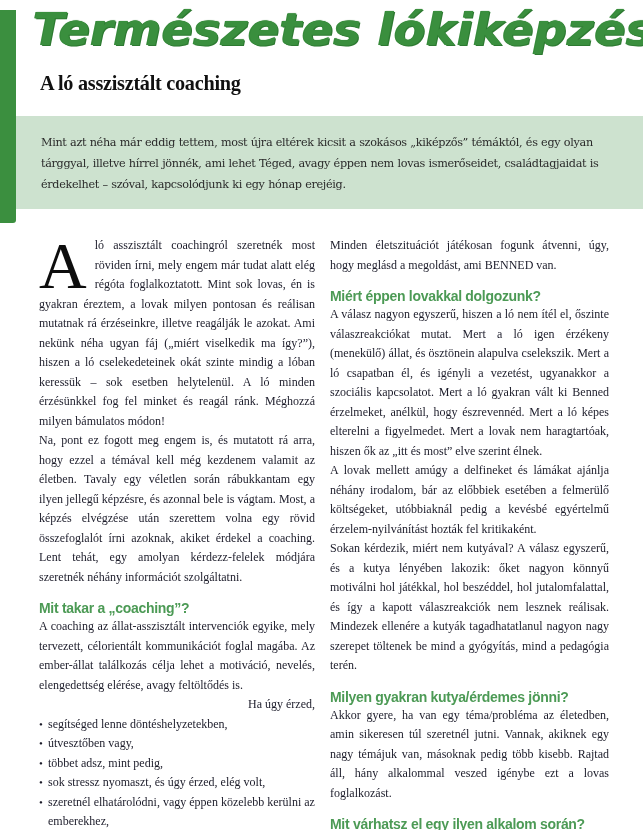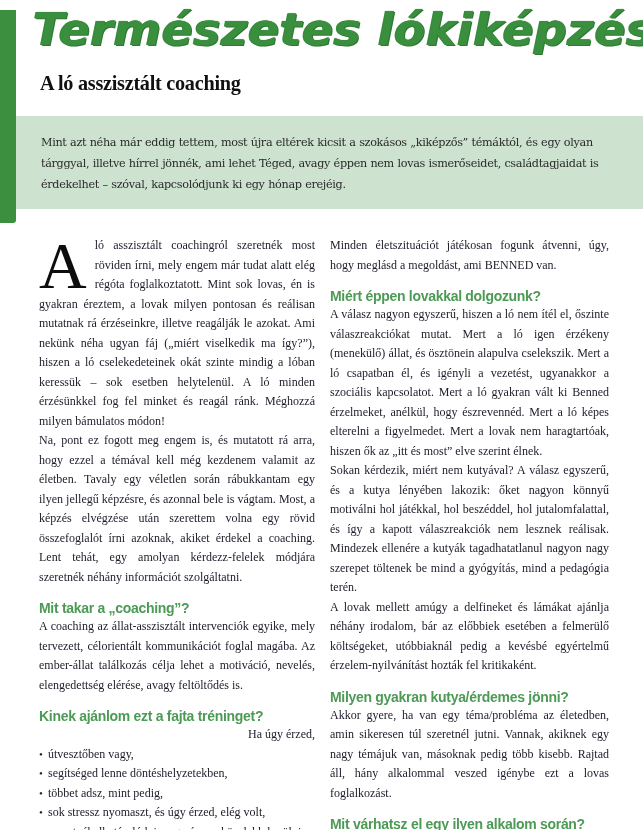--- a/index.html
+++ b/index.html
@@ -113,39 +113,38 @@
     <p class="lead-text">Mint azt néha már eddig tettem, most újra eltérek kicsit a szokásos „kiképzős” témáktól, és egy olyan tárggyal, illetve hírrel jönnék, ami lehet Téged, avagy éppen nem lovas ismerőseidet, családtagjaidat is érdekelhet – szóval, kapcsolódjunk ki egy hónap erejéig.</p>
   </div>
 
   <div class="col col-left">
     <p><span class="dropcap">A</span><span>ló asszisztált coachingról szeretnék most röviden írni, mely engem már tudat alatt elég régóta foglalkoztatott. Mint sok lovas, én is gyakran éreztem, a lovak milyen pontosan és reálisan mutatnak rá érzéseinkre, illetve reagálják le azokat. Ami nekünk néha ugyan fáj („miért viselkedik ma így?”), hiszen a ló cselekedeteinek okát szinte mindig a lóban keressük – sok esetben helytelenül. A ló minden érzésünkkel fog fel minket és reagál ránk. Méghozzá milyen bámulatos módon!</span></p>
     <p>Na, pont ez fogott meg engem is, és mutatott rá arra, hogy ezzel a témával kell még kezdenem valamit az életben. Tavaly egy véletlen során rábukkantam egy ilyen jellegű képzésre, és azonnal bele is vágtam. Most, a képzés elvégzése után szerettem volna egy rövid összefoglalót írni azoknak, akiket érdekel a coaching. Lent tehát, egy amolyan kérdezz-felelek módjára szeretnék néhány információt szolgáltatni.</p>
 
     <div class="h">Mit takar a „coaching”?</div>
     <p>A coaching az állat-asszisztált intervenciók egyike, mely tervezett, célorientált kommunikációt foglal magába. Az ember-állat találkozás célja lehet a motiváció, nevelés, elengedettség elérése, avagy feltöltődés is.</p>
 
-    <div class="h">Kinek ajánlom ezt a fajta tréninget?</div>
     <p class="bold-line">Ha úgy érzed,</p>
     <ul class="bullets">
+      <li>segítséged lenne döntéshelyzetekben,</li>
       <li>útvesztőben vagy,</li>
-      <li>segítséged lenne döntéshelyzetekben,</li>
       <li>többet adsz, mint pedig,</li>
       <li>sok stressz nyomaszt, és úgy érzed, elég volt,</li>
       <li>szeretnél elhatárolódni, vagy éppen közelebb kerülni az emberekhez,</li>
 
     </ul>
   </div>
 
   <div class="col col-right">
     <p>Minden életszituációt játékosan fogunk átvenni, úgy, hogy meglásd a megoldást, ami BENNED van.</p>
 
     <div class="h">Miért éppen lovakkal dolgozunk?</div>
     <p>A válasz nagyon egyszerű, hiszen a ló nem ítél el, őszinte válaszreakciókat mutat. Mert a ló igen érzékeny (menekülő) állat, és ösztönein alapulva cselekszik. Mert a ló csapatban él, és igényli a vezetést, ugyanakkor a szociális kapcsolatot. Mert a ló gyakran vált ki Benned érzelmeket, anélkül, hogy észrevennéd. Mert a ló képes elterelni a figyelmedet. Mert a lovak nem haragtartóak, hiszen ők az „itt és most” elve szerint élnek.</p>
+    <p>A lovak mellett amúgy a delfineket és lámákat ajánlja néhány irodalom, bár az előbbiek esetében a felmerülő költségeket, utóbbiaknál pedig a kevésbé egyértelmű érzelem-nyilvánítást hozták fel kritikaként.</p>
     <p>Sokan kérdezik, miért nem kutyával? A válasz egyszerű, és a kutya lényében lakozik: őket nagyon könnyű motiválni hol játékkal, hol beszéddel, hol jutalomfalattal, és így a kapott válaszreakciók nem lesznek reálisak. Mindezek ellenére a kutyák tagadhatatlanul nagyon nagy szerepet töltenek be mind a gyógyítás, mind a pedagógia terén.</p>
-    <p>A lovak mellett amúgy a delfineket és lámákat ajánlja néhány irodalom, bár az előbbiek esetében a felmerülő költségeket, utóbbiaknál pedig a kevésbé egyértelmű érzelem-nyilvánítást hozták fel kritikaként.</p>
 
     <div class="h">Milyen gyakran kutya/érdemes jönni?</div>
     <p>Akkor gyere, ha van egy téma/probléma az életedben, amin sikeresen túl szeretnél jutni. Vannak, akiknek egy nagy témájuk van, másoknak pedig több kisebb. Rajtad áll, hány alkalommal veszed igénybe ezt a lovas foglalkozást.</p>
 
     <div class="h">Mit várhatsz el egy ilyen alkalom során?</div>
 
   </div>
 
 </div>
 

